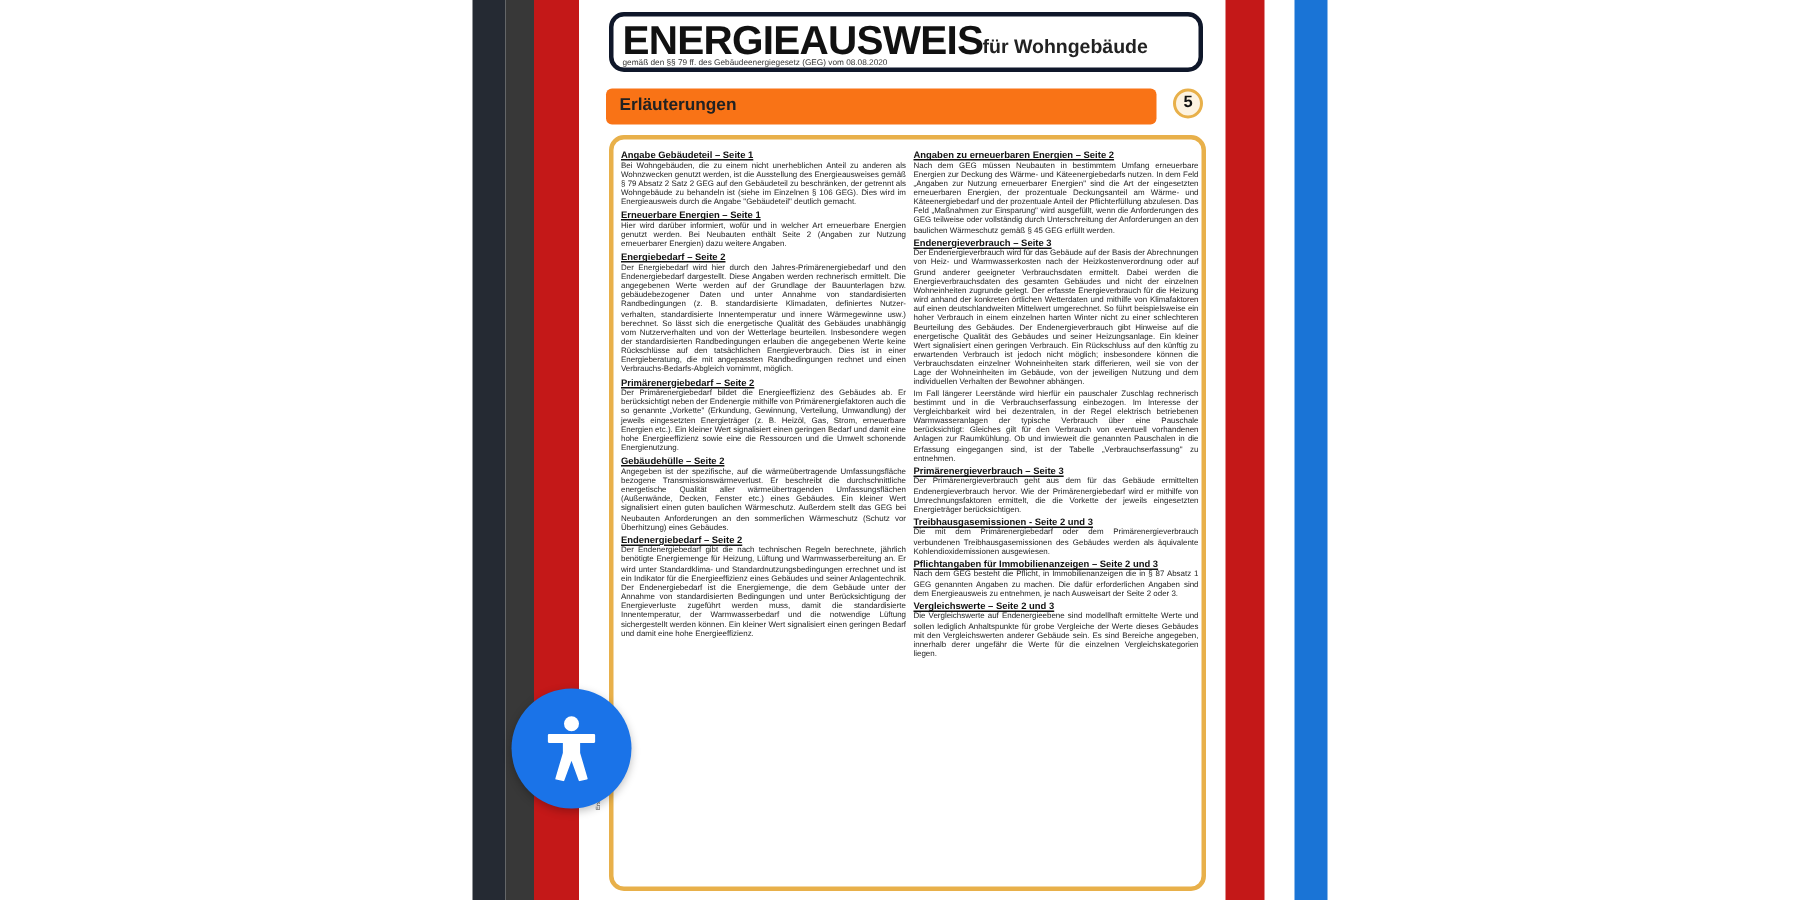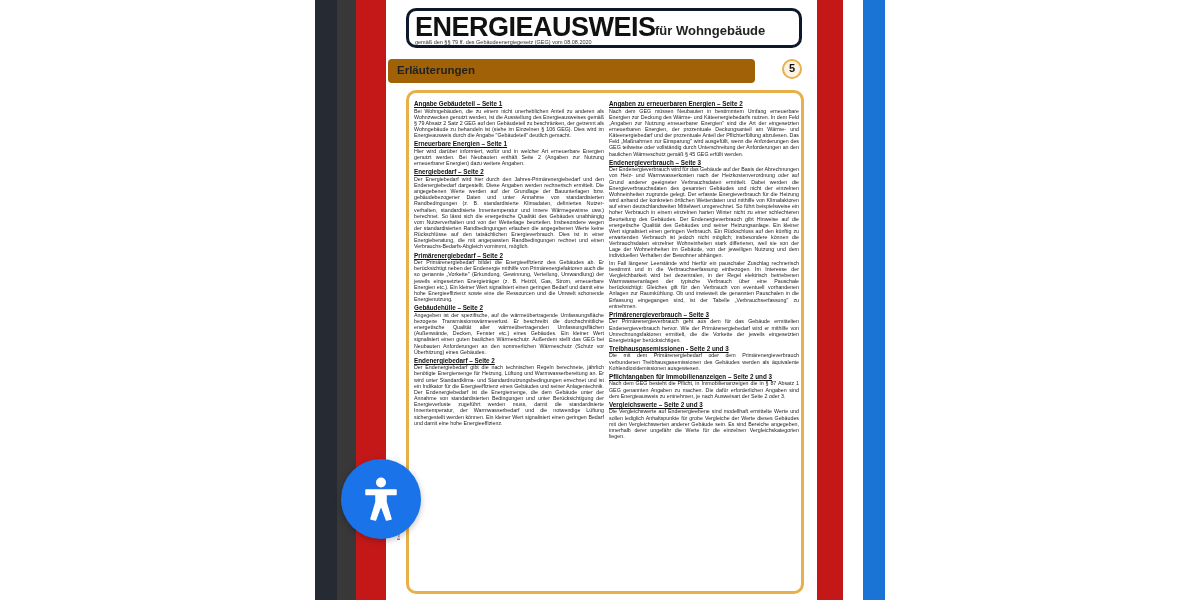--- a/index.html
+++ b/index.html
@@ -3,21 +3,21 @@
 <meta charset="utf-8">
 <style>
   html, body { margin:0; padding:0; }
   body { width:1200px; height:600px; background:#ffffff; position:relative; overflow:hidden; font-family:"Liberation Sans", sans-serif; }
   .stripe { position:absolute; top:0; height:600px; }
   .page { position:absolute; left:386px; top:0; width:430px; height:600px; background:#ffffff; }
   .title-box { position:absolute; left:406px; top:8px; width:396px; height:40px; border:3px solid #0f172a; border-radius:10px; background:#fff; box-sizing:border-box; }
   .title-main { position:absolute; left:6px; top:1px; font-weight:bold; font-size:27px; letter-spacing:-0.5px; color:#111; line-height:30px; }
   .title-sub { position:absolute; left:246px; top:12px; font-weight:bold; font-size:13px; color:#222; }
   .title-legal { position:absolute; left:6px; top:28px; font-size:5.5px; color:#333; white-space:nowrap; }
-  .section-bar { position:absolute; left:388px; top:59px; width:367px; height:24px; background:#a16207; border-radius:4px; }
+  .section-bar { position:absolute; left:404px; top:59px; width:367px; height:24px; background:#f97316; border-radius:4px; }
   .section-bar span { position:absolute; left:9px; top:5px; font-weight:bold; font-size:11.5px; color:#222; }
   .page-num { position:absolute; left:782px; top:59px; width:20px; height:20px; border:2.5px solid #e8b04a; border-radius:50%; background:#fdf3e2; box-sizing:border-box; text-align:center; font-weight:bold; font-size:11px; line-height:15px; color:#111; }
   .content-box { position:absolute; left:406px; top:90px; width:398px; height:504px; border:3px solid #e8b04a; border-radius:10px; box-sizing:border-box; background:#fff; }
   .col { position:absolute; top:5px; width:190px; font-size:5.3px; line-height:6.15px; color:#222; text-align:justify; }
   .col.left { left:5px; }
   .col.right { left:200px; }
   .col h4 { margin:2px 0 0 0; font-size:6.3px; line-height:7.5px; font-weight:bold; text-decoration:underline; color:#111; }
   .col p { margin:0 0 1px 0; }
   .a11y-btn { position:absolute; left:341px; top:459px; width:80px; height:80px; border-radius:50%; background:#1a73e8; box-shadow:0 2px 6px rgba(0,0,0,0.25); display:flex; align-items:center; justify-content:center; cursor:pointer; }
   .side-label { position:absolute; left:396px; top:540px; font-size:4px; color:#333; transform:rotate(-90deg); transform-origin:left top; white-space:nowrap; }

